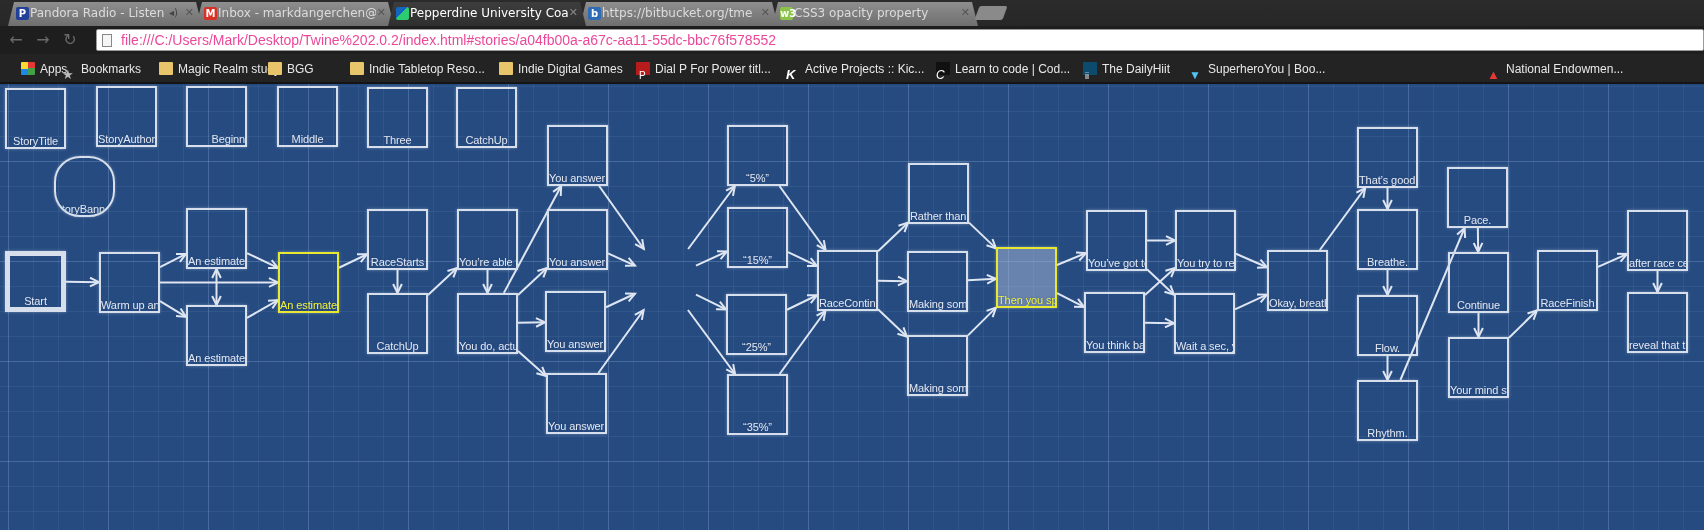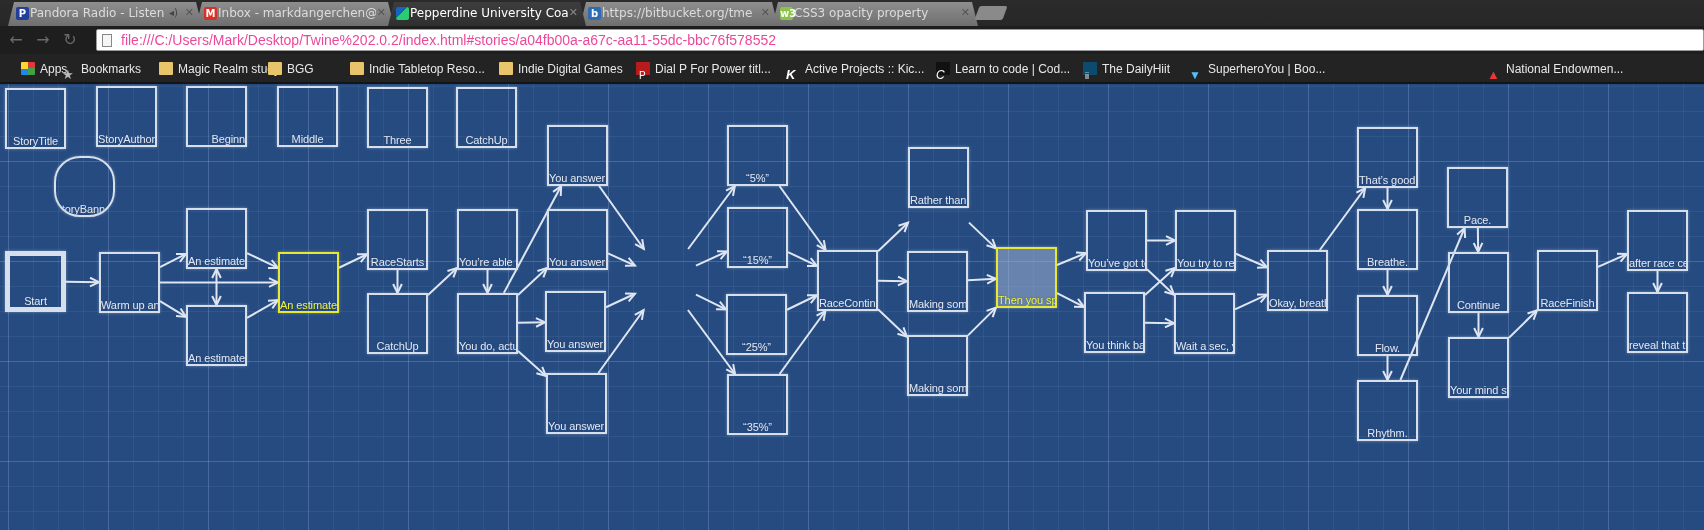--- a/index.html
+++ b/index.html
@@ -303,21 +303,21 @@
     </div>
     <div class="passage" style="left: 726px; top: 210px;">
       <span class="ptitle">“25%”</span>
     </div>
     <div class="passage" style="left: 727px; top: 290px;">
       <span class="ptitle">“35%”</span>
     </div>
     <div class="passage clipped" style="left: 817px; top: 166px;">
       <span class="ptitle">RaceContinu</span>
     </div>
-    <div class="passage clipped" style="left: 908px; top: 63px;">
+    <div class="passage clipped" style="left: 908px; top: 79px;">
       <span class="ptitle">Rather than</span>
     </div>
     <div class="passage clipped" style="left: 907px; top: 167px;">
       <span class="ptitle">Making som</span>
     </div>
     <div class="passage clipped" style="left: 907px; top: 251px;">
       <span class="ptitle">Making som</span>
     </div>
     <div class="passage highlight selected clipped" style="left: 996px; top: 163px;">
       <span class="ptitle">Then you sp</span>

